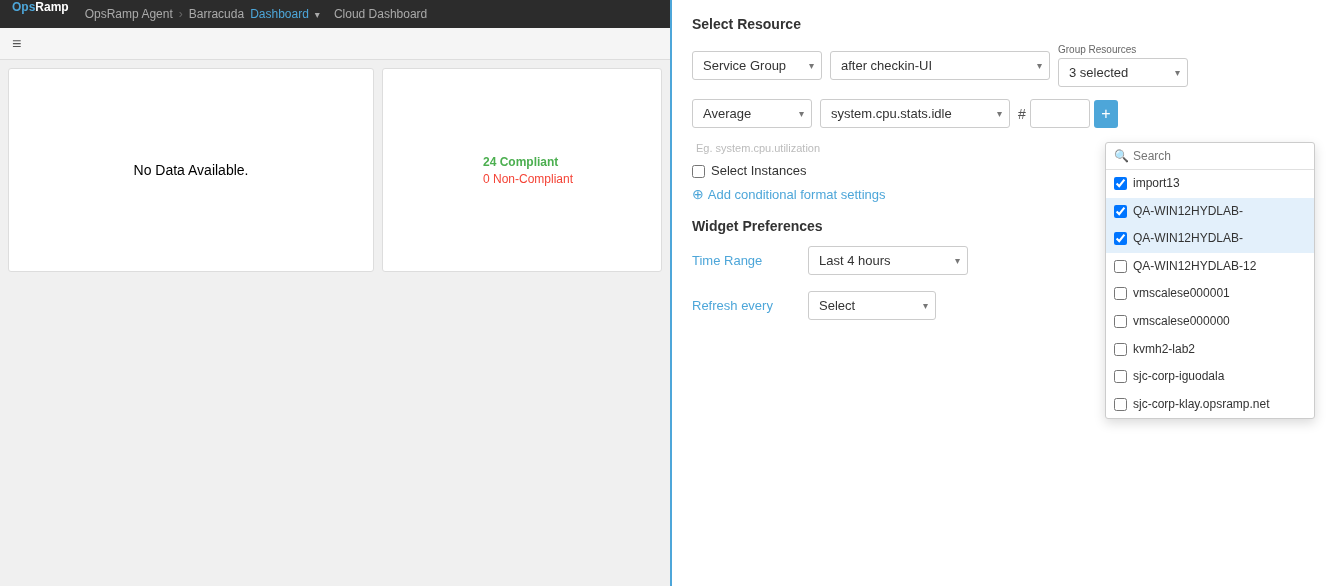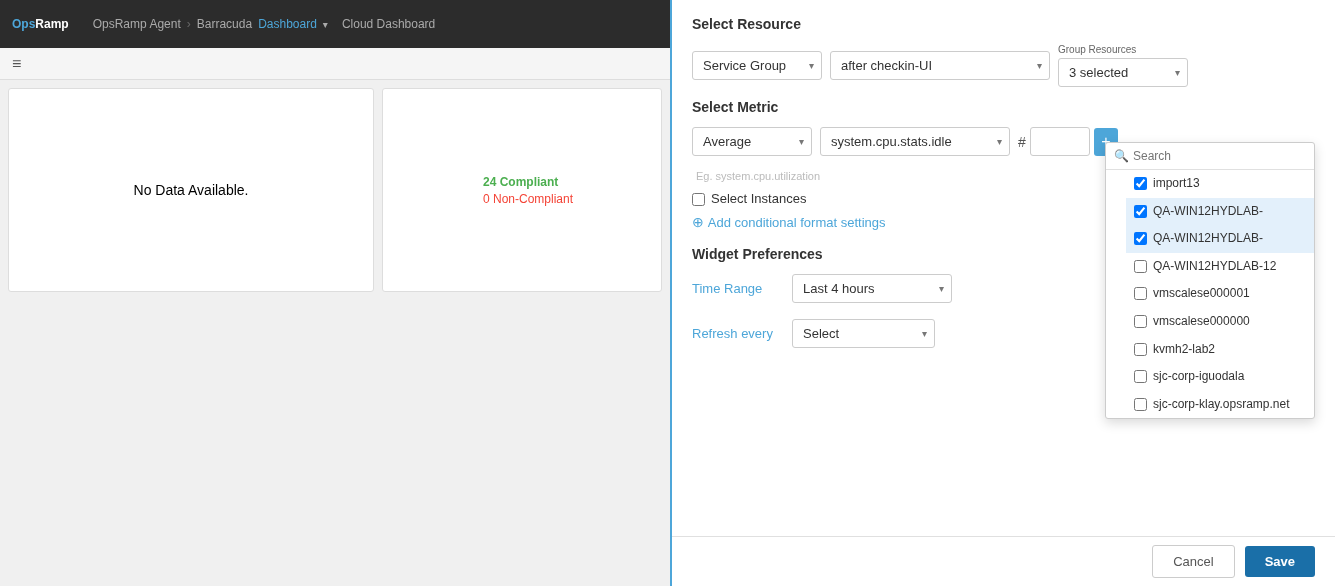--- a/index.html
+++ b/index.html
@@ -10,25 +10,24 @@
       position: absolute;
       left: 0; top: 0;
       width: 670px;
       height: 586px;
       background: #f0f0f0;
     }
 
     
     .top-nav {
       background: #2c2c2c;
-      height: 48px;
-      display: flex;
-      align-items: center;
+      height: 28px;
+      display: flex;
       padding: 0 12px;
-      gap: 24px;
+      gap: 16px;
     }
     .nav-logo {
       color: #fff;
       font-size: 12px;
       font-weight: bold;
     }
     .nav-logo span { color: #4da6d9; }
     .nav-breadcrumb {
       color: #aaa;
       font-size: 12px;
@@ -179,21 +178,21 @@
       color: #777;
       font-size: 10px;
     }
 
     .select-service-group { width: 130px; }
     .select-checkin { width: 220px; }
     .select-group-resources { width: 130px; }
     .select-average { width: 120px; }
     .select-metric { width: 190px; }
     .select-time-range { width: 160px; }
-    .select-refresh { width: 143px; }
+    .select-refresh { width: 128px; }
 
     
     .group-resources-label {
       font-size: 10px;
       color: #666;
       display: block;
       margin-bottom: 3px;
     }
     .group-resources-wrapper {
       display: flex;
@@ -233,21 +232,20 @@
       overflow-y: auto;
     }
     .dropdown-item {
       display: flex;
       align-items: flex-start;
       padding: 6px 8px;
       cursor: pointer;
       gap: 6px;
       font-size: 12px;
       color: #333;
-      margin-left: 20px;
     }
     .dropdown-item.highlighted { background: #e3f0fb; }
     .dropdown-item input[type="checkbox"] {
       margin-top: 1px;
       flex-shrink: 0;
     }
     .dropdown-item-label { line-height: 1.3; }
 
     
     .hash-input-wrapper {
@@ -316,21 +314,21 @@
       font-size: 14px;
       font-weight: bold;
       color: #333;
       margin-bottom: 12px;
       margin-top: 8px;
     }
 
     .form-field-row {
       display: flex;
       align-items: center;
-      gap: 0;
+      gap: 16px;
       margin-bottom: 16px;
     }
     .field-label {
       font-size: 13px;
       color: #4da6d9;
       width: 100px;
       flex-shrink: 0;
     }
 
     
@@ -430,21 +428,20 @@
         <span class="group-resources-label">Group Resources</span>
         <div class="select-wrapper">
           <select class="select-control select-group-resources">
             <option>3 selected</option>
           </select>
           <span class="select-arrow">▾</span>
         </div>
       </div>
     </div>
 
-    <div class="section-title" style="margin-top: 8px;">Select Metric</div>
 
     <div class="form-row">
 
       <div class="select-wrapper">
         <select class="select-control select-average">
           <option>Average</option>
         </select>
         <span class="select-arrow">▾</span>
       </div>
 
@@ -538,17 +535,13 @@
           <input type="checkbox" style="">
           <span class="dropdown-item-label">sjc-corp-iguodala</span>
         </div>
         <div class="dropdown-item">
           <input type="checkbox" style="">
           <span class="dropdown-item-label">sjc-corp-klay.opsramp.net</span>
         </div>
       </div>
   </div>
 
-  <div class="config-footer">
-    <button class="btn-cancel">Cancel</button>
-    <button class="btn-save">Save</button>
-  </div>
 </div>
 
 </body></html>

